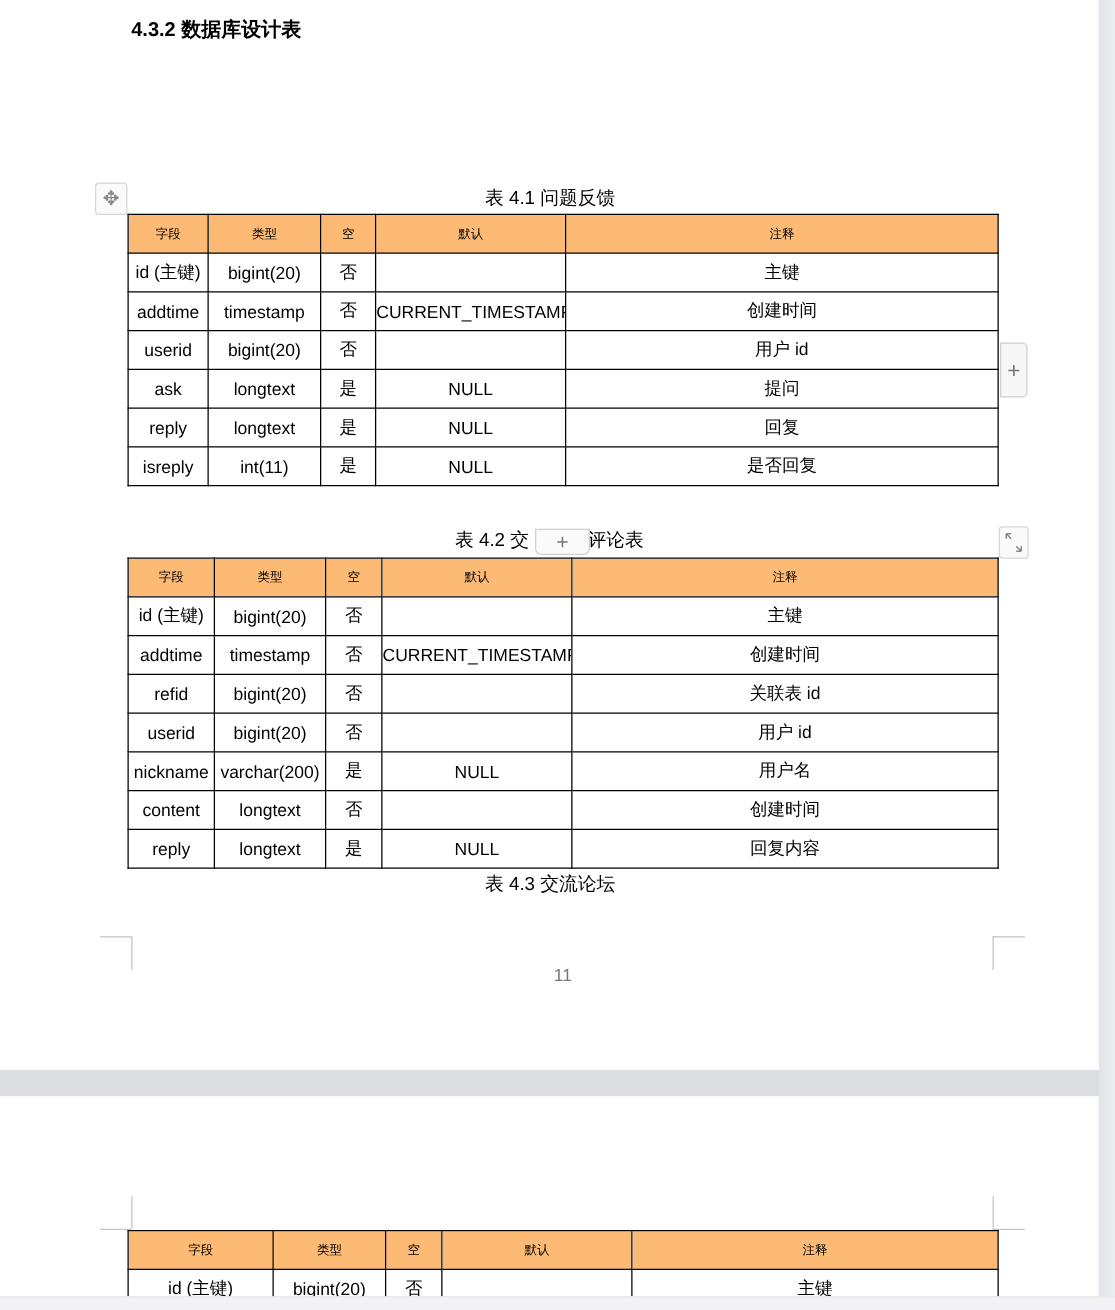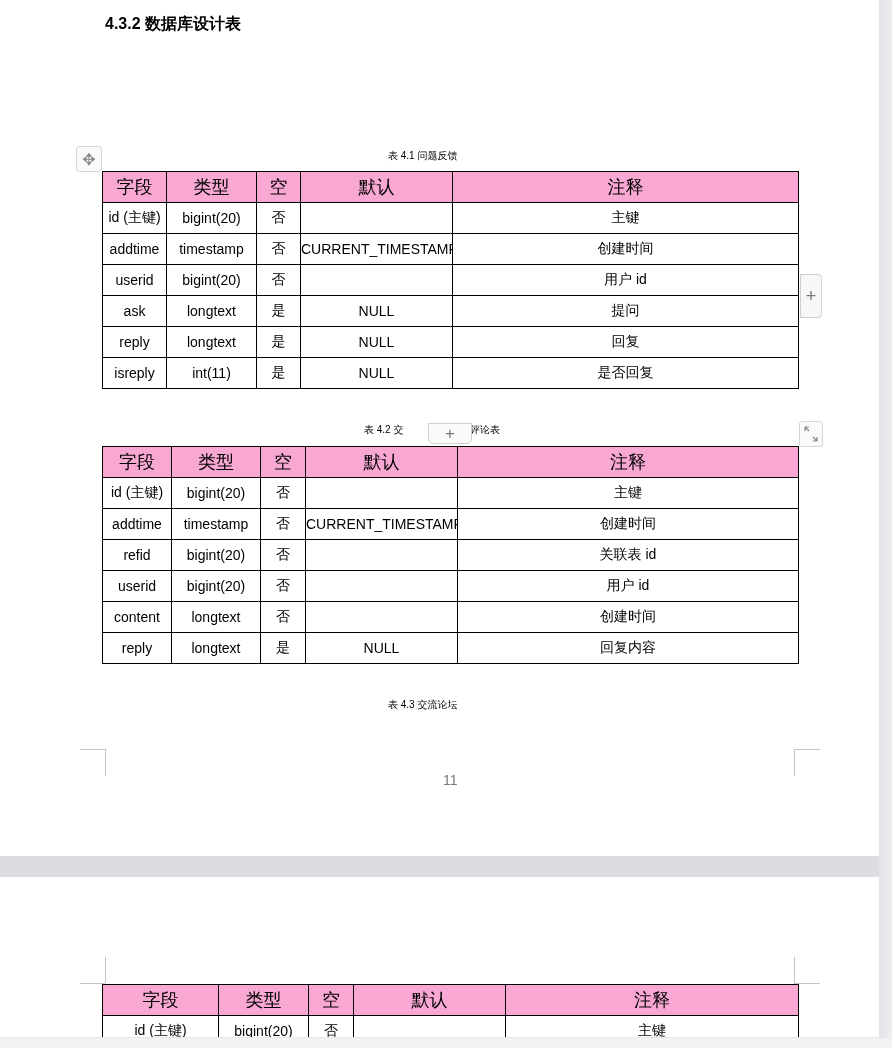--- a/index.html
+++ b/index.html
@@ -12,28 +12,28 @@
   .page { position:absolute; left:0; width:879px; background:#fff; }
   #page1 { top:0; height:856px; }
   #page2 { top:877px; height:171px; }
   .gap { position:absolute; left:0; top:856px; width:879px; height:21px; background:#dcdde0; }
   .rightstrip { position:absolute; left:879px; top:0; width:13px; height:1048px; background:linear-gradient(to right,#e2e3e6,#eceef0); }
   .bottombar { position:absolute; left:0; top:1037px; width:892px; height:11px; background:#f3f3f5; border-top:1px solid #e6e6ea; }
 
   .heading { position:absolute; left:105px; top:14px; font-size:16px; font-weight:bold; }
   .para { position:absolute; left:143px; top:71px; font-family:"DejaVu Serif","Liberation Serif",serif; font-size:16px; letter-spacing:0.3px; }
 
-  .caption { position:absolute; font-size:10px; white-space:nowrap; }
+  .caption { position:absolute; font-size:15px; white-space:nowrap; }
 
   table.db { position:absolute; left:102px; border-collapse:collapse; table-layout:fixed; font-size:14px; }
   table.db td, table.db th {
     border:1px solid #000; text-align:center; padding:0; height:30px;
     white-space:nowrap; overflow:hidden; font-weight:normal;
   }
-  table.db th { background:#f9a8d4; font-size:18px; }
+  table.db th { background:#fdba74; font-size:10px; }
 
   .move-handle {
     position:absolute; left:76px; top:146px; width:24px; height:24px;
     border:1px solid #d6d6d6; border-radius:3px; background:#fafafa;
     display:flex; align-items:center; justify-content:center; color:#888; font-size:16px;
   }
   .add-row-btn {
     position:absolute; left:800px; top:274px; width:20px; height:42px;
     border:1px solid #d0d0d0; border-radius:0 4px 4px 0; background:#f7f7f7;
     display:flex; align-items:center; justify-content:center; color:#777; font-size:18px;
@@ -185,20 +185,27 @@
           <td>关联表 id</td>
         </tr>
       <tr>
           <td>userid</td>
           <td>bigint(20)</td>
           <td>否</td>
           <td></td>
           <td>用户 id</td>
         </tr>
       <tr>
+          <td>nickname</td>
+          <td>varchar(200)</td>
+          <td>是</td>
+          <td>NULL</td>
+          <td>用户名</td>
+        </tr>
+      <tr>
           <td>content</td>
           <td>longtext</td>
           <td>否</td>
           <td></td>
           <td>创建时间</td>
         </tr>
       <tr>
           <td>reply</td>
           <td>longtext</td>
           <td>是</td>

